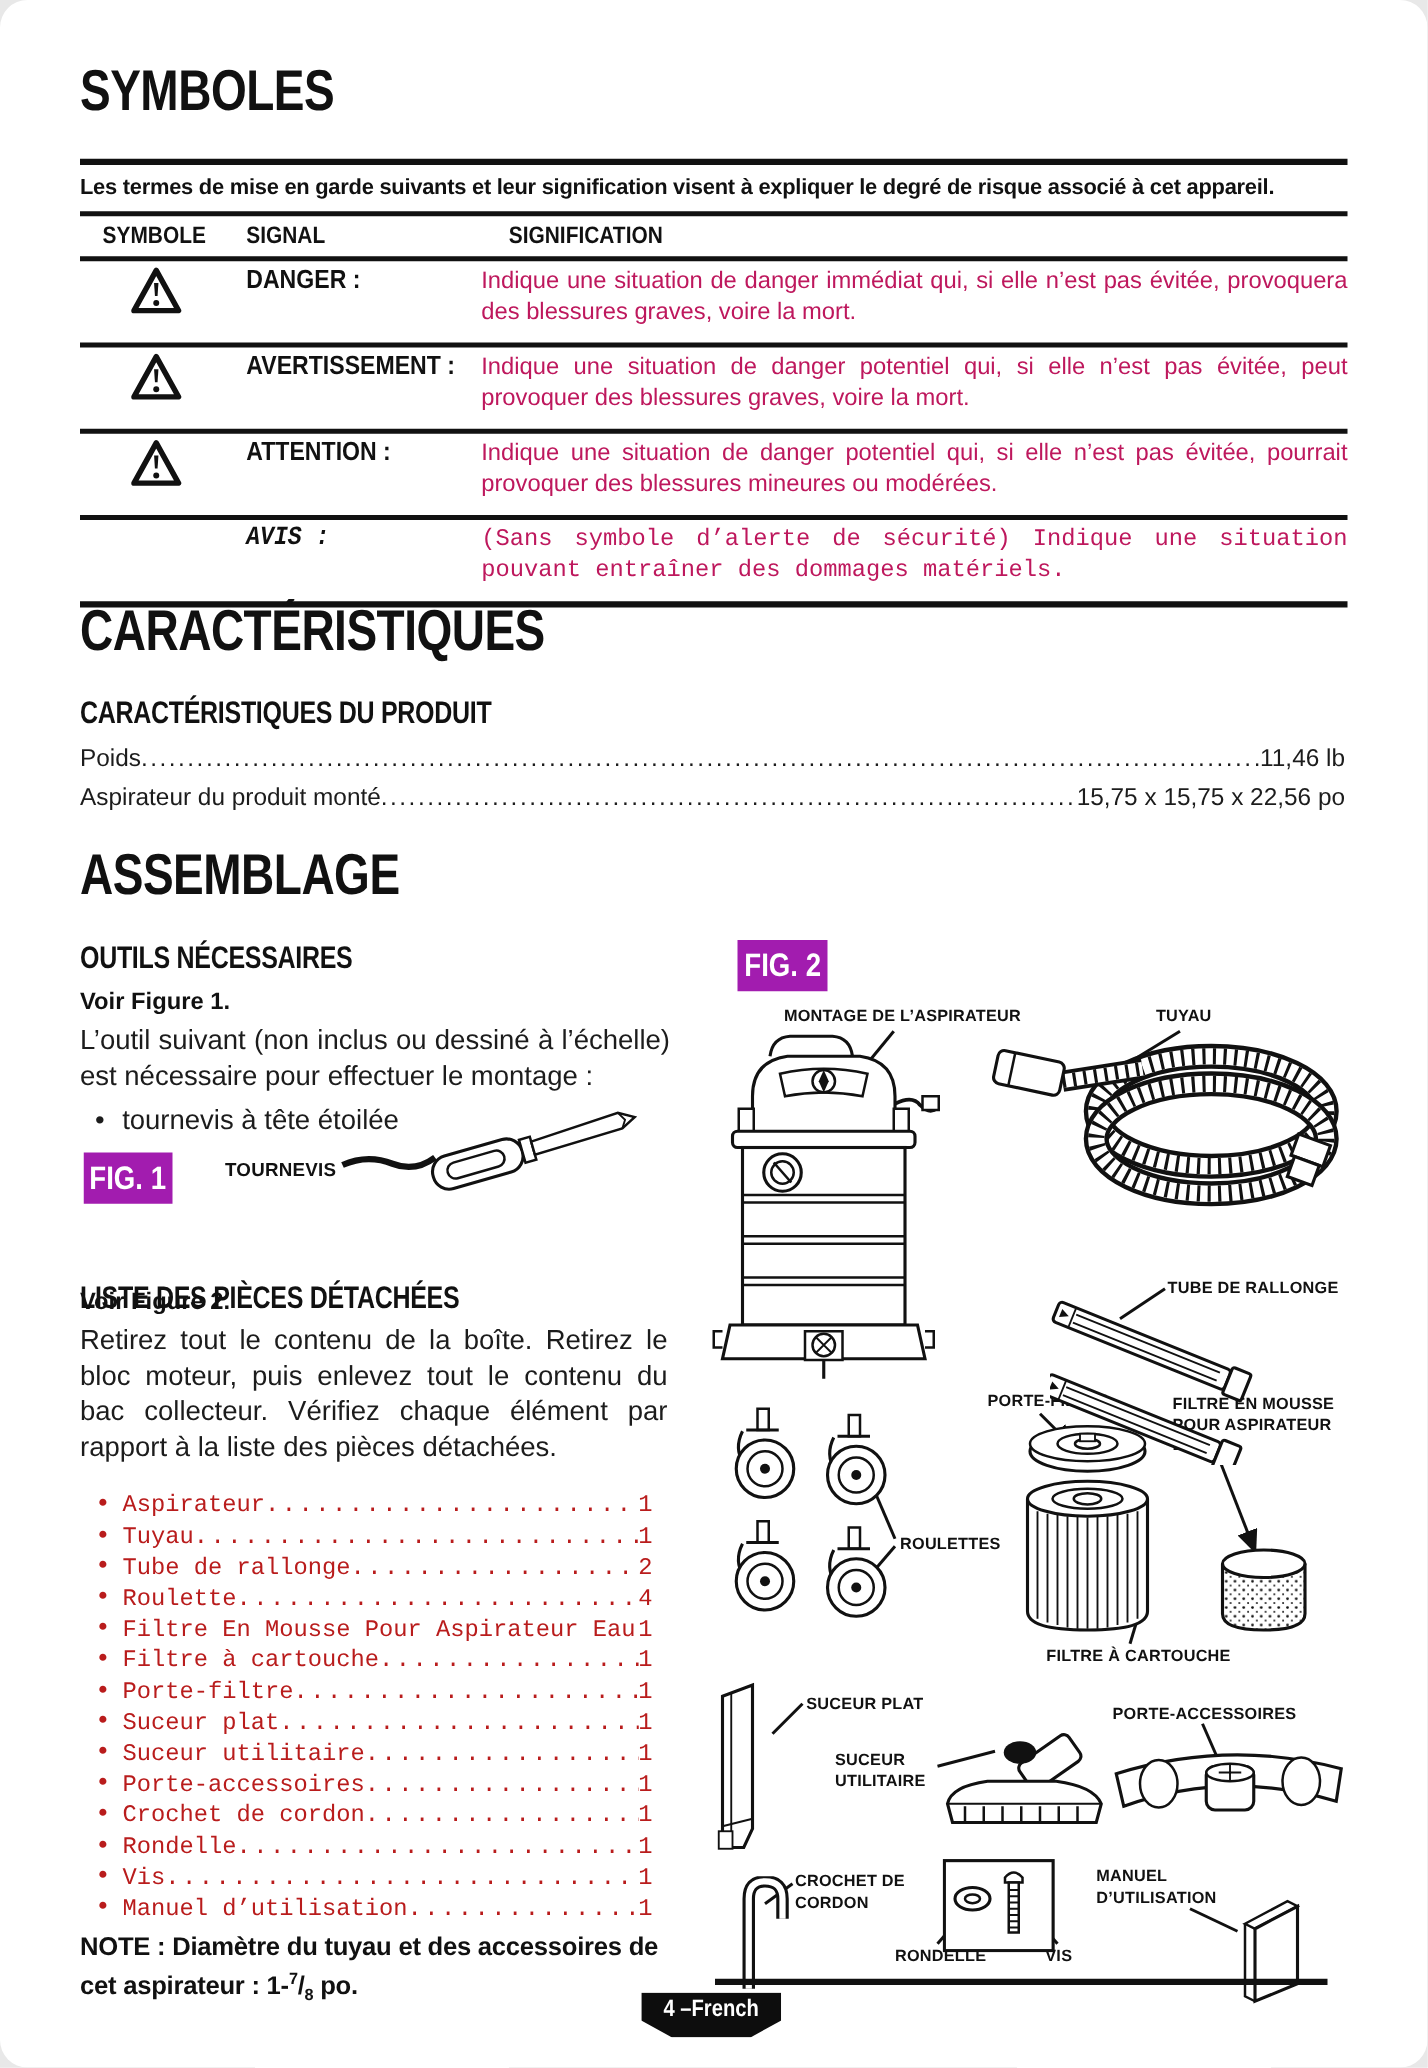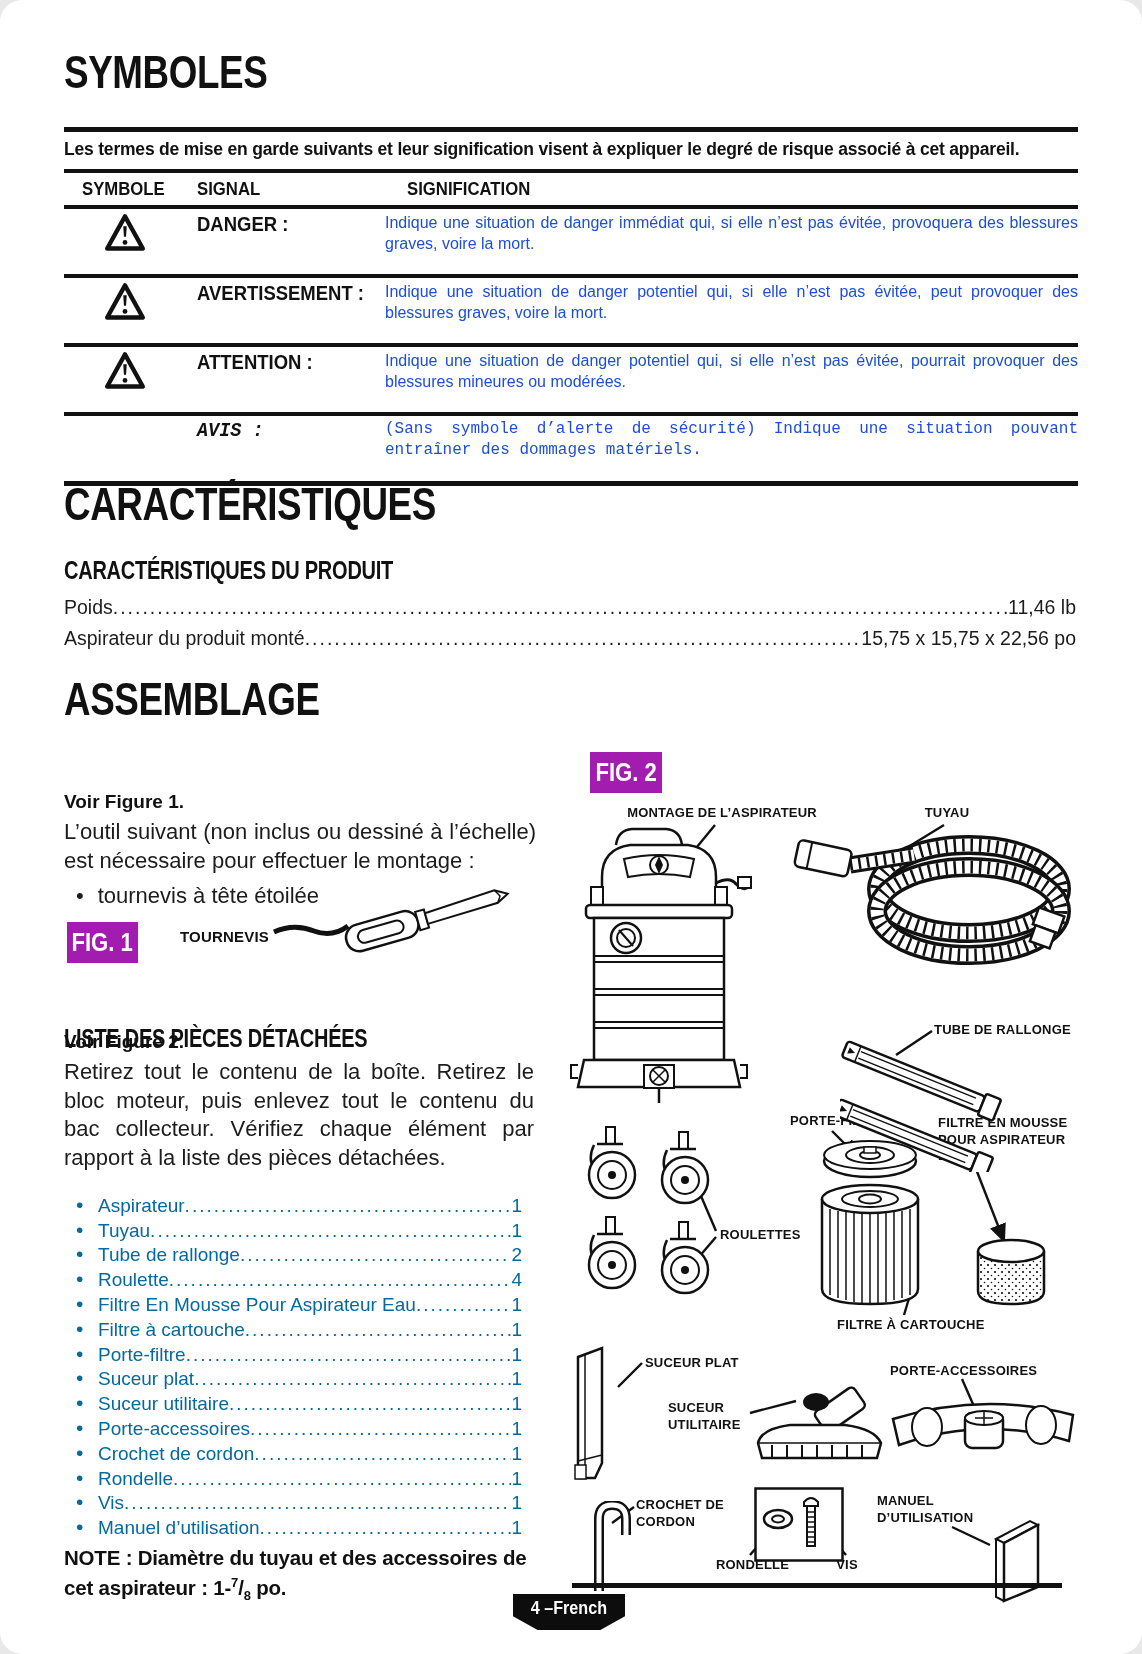--- a/index.html
+++ b/index.html
@@ -23,41 +23,41 @@
             font-size:19px;font-weight:bold;}
   .c-sym{width:121px;box-sizing:border-box;padding-left:18px;flex:none;}
   .c-sig{width:190px;box-sizing:border-box;padding-left:12px;flex:none;}
   .c-txt{flex:1;box-sizing:border-box;padding-left:10px;}
   .head-row .c-txt{padding-left:32px;}
   .sym-row{display:flex;align-items:flex-start;border-bottom:4px solid #111;min-height:59px;padding:3px 0;}
   .sym-row:last-child{border-bottom:5px solid #111;font-family:Liberation Mono, monospace;}
   .sym-cell{width:121px;flex:none;display:flex;justify-content:center;align-items:center;}
   .sig-cell{width:190px;flex:none;box-sizing:border-box;padding-left:12px;
             font-size:21px;font-weight:bold;}
-  .txt-cell{flex:1;box-sizing:border-box;padding-left:10px;font-size:16px;line-height:1.32;
-            text-align:justify;color:#1d4ed8;}
+  .txt-cell{flex:1;box-sizing:border-box;padding-left:10px;font-size:19px;line-height:1.32;
+            text-align:justify;color:#be185d;}
   .italic{font-style:italic;}
 
   
   .spec-row{display:flex;align-items:flex-end;width:1012px;font-size:19.5px;color:#1c1c1c;}
   .dots{flex:1;overflow:hidden;white-space:nowrap;}
   .dots::after{content:"..................................................................................................................................................................";
                letter-spacing:2px;}
 
   
   .bodytext{font-size:22px;line-height:28.5px;text-align:justify;color:#1c1c1c;}
   .boldline{font-size:19px;font-weight:bold;color:#111;}
 
   .figbadge{background:#a21caf;color:#fff;font-size:26px;font-weight:bold;
             display:flex;align-items:center;justify-content:center;}
 
   
   .parts{left:64px;top:1192px;width:458px;list-style:none;margin:0;padding:0;}
-  .parts li{display:flex;align-items:flex-end;height:24.8px;font-size:19px;color:#0369a1;
-            padding-left:12px;box-sizing:border-box;}
+  .parts li{display:flex;align-items:center;height:24.8px;font-size:19px;color:#b91c1c;
+            padding-left:12px;box-sizing:border-box;font-family:Liberation Mono, monospace;}
   .pl-bullet{width:22px;flex:none;}
   .pl-bullet::before{content:"\2022";font-size:21px;}
   .pl-qty{flex:none;}
 
   .note{font-size:20.5px;font-weight:bold;line-height:25px;color:#111;letter-spacing:-.2px;}
   .note sup{font-size:13px;}
   .note sub{font-size:13px;}
 
   
   .fig2{left:552px;top:745px;width:526px;height:858px;}
@@ -149,20 +149,23 @@
   <div class="abs spec-row" style="left:64px;top:627px;">
     <span>Aspirateur du produit monté</span>
     <span class="dots"></span>
     <span>15,75 x 15,75 x 22,56 po</span>
   </div>
 
   <div class="abs sec-title" style="left:64px;top:675px;">
     <span class="cond80">ASSEMBLAGE</span>
   </div>
 
+  <div class="abs sub-title" style="left:64px;top:752px;">
+    <span class="cond80">OUTILS NÉCESSAIRES</span>
+  </div>
   <div class="abs boldline" style="left:64px;top:791px;">Voir Figure 1.</div>
   <div class="abs bodytext" style="left:64px;top:818px;width:472px;">L’outil suivant (non inclus ou dessiné à l’échelle) est nécessaire pour effectuer le montage :</div>
   <div class="abs bodytext" style="left:64px;top:882px;width:472px;text-align:left;">
     <span style="padding:0 14px 0 12px;">•</span><span>tournevis à tête étoilée</span>
   </div>
   <div class="abs figbadge" style="left:67px;top:922px;width:71px;height:41px;">
     <span class="condc">FIG. 1</span>
   </div>
   <div class="abs callout" style="left:180px;top:929px;font-size:15px;">TOURNEVIS</div>
   <svg class="abs" style="left:272px;top:862px;" width="246" height="112" viewBox="0 0 246 112">

